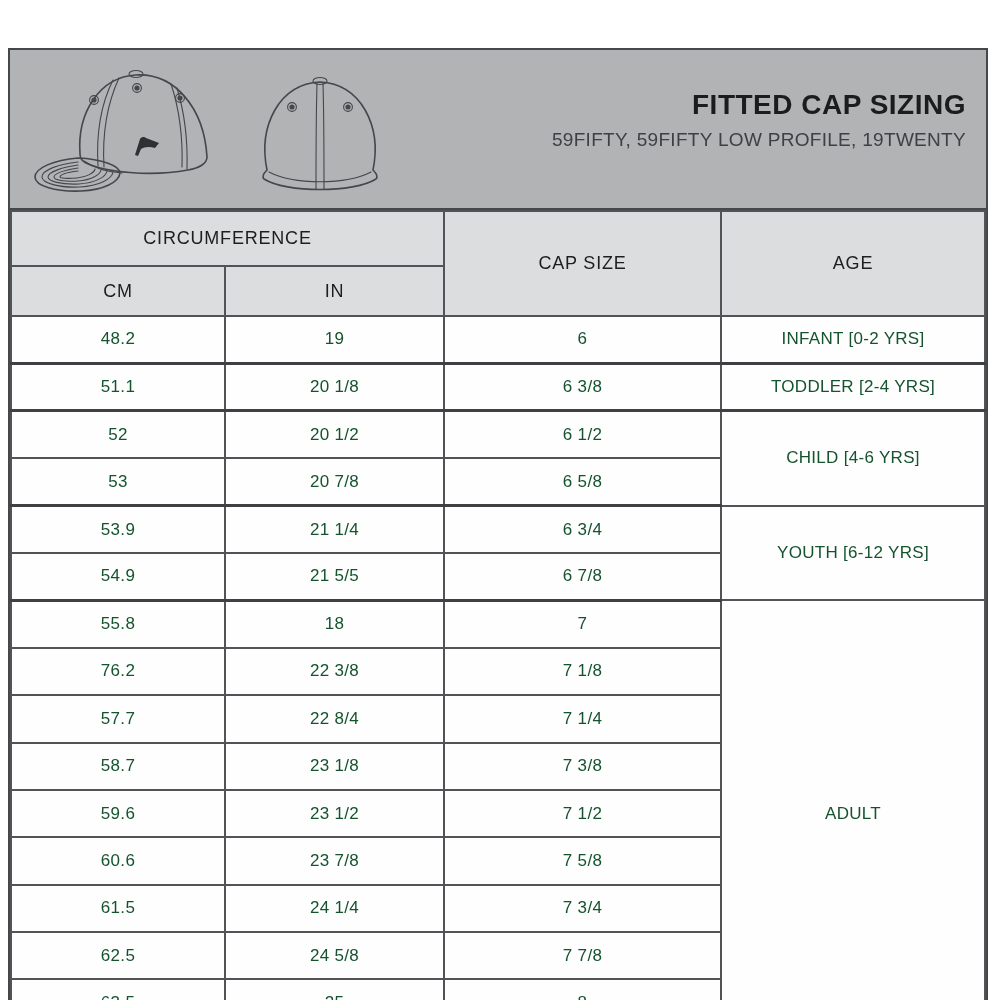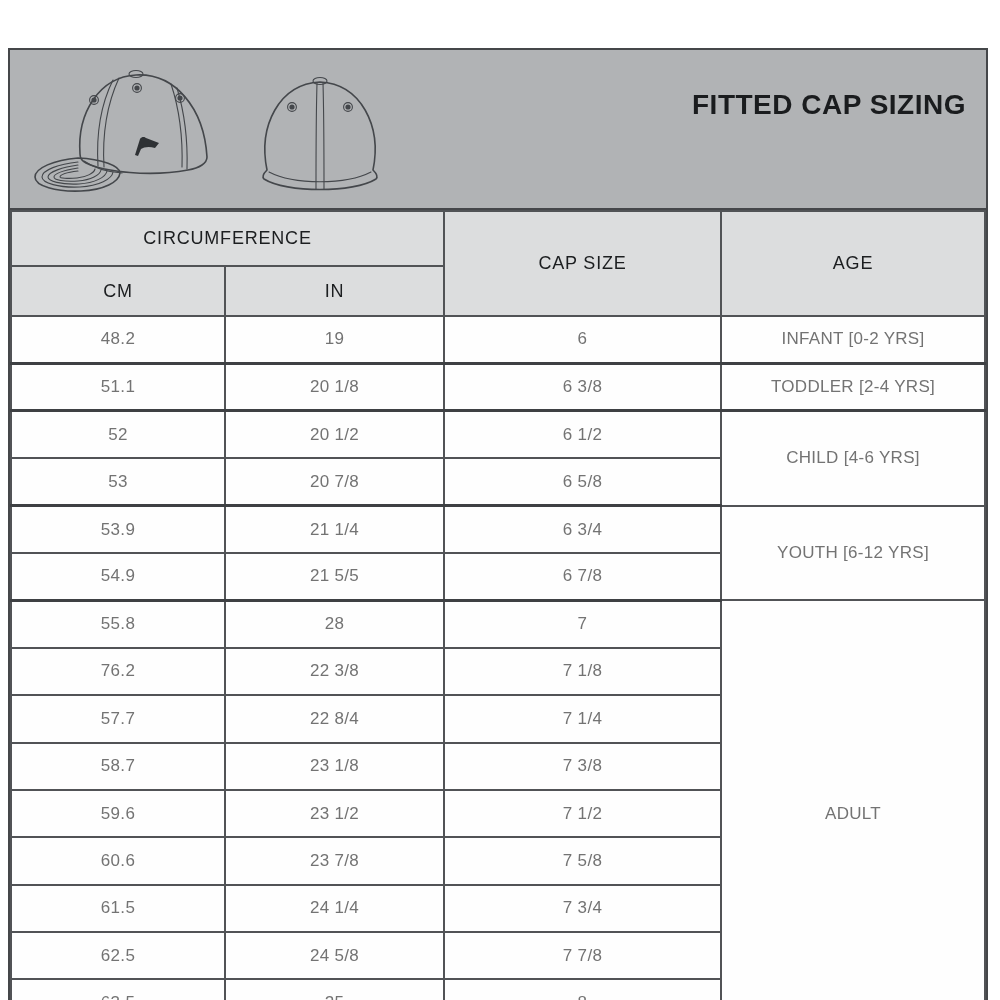--- a/index.html
+++ b/index.html
@@ -9,21 +9,21 @@
   
   .banner{position:relative;width:100%;height:160px;background:#b1b3b5;border-bottom:2px solid #45474a;box-sizing:border-box;}
   .caps-art{position:absolute;left:22px;top:14px;}
   .titles{position:absolute;right:20px;top:40px;text-align:right;}
   .title{font-size:28px;font-weight:700;letter-spacing:.5px;color:#1a1c1e;line-height:1.1;}
   .subtitle{margin-top:8px;font-size:19px;font-weight:400;letter-spacing:.3px;color:#3d4044;}
   
   table.size-table{width:100%;border-collapse:collapse;table-layout:fixed;}
   .size-table th,.size-table td{border:2px solid #515356;box-sizing:border-box;padding:0;text-align:center;vertical-align:middle;}
   .size-table thead th{background:#dcddde;color:#1c1e20;font-size:18px;font-weight:400;letter-spacing:.8px;}
-  .size-table tbody td{background:#fefefe;color:#737373;font-size:17px;font-weight:400;letter-spacing:.3px;}
+  .size-table tbody td{background:#fefefe;color:#14532d;font-size:17px;font-weight:400;letter-spacing:.3px;}
   .size-table col.c-cm{width:214px;} .size-table col.c-in{width:219px;}
   .size-table col.c-cap{width:277px;} .size-table col.c-age{width:auto;}
   tr.hrow1{height:55px;} tr.hrow2{height:50px;}
   .size-table tbody tr{height:47.4px;}
   tr.group-end td{border-bottom-width:3px;border-bottom-color:#3e4043;}
   td.age{letter-spacing:.5px;text-align:center;}
   svg .ln{fill:none;stroke:#44474b;stroke-width:1.6;stroke-linecap:round;stroke-linejoin:round;}
   svg .st{fill:none;stroke:#44474b;stroke-width:1.1;stroke-linecap:round;}
   svg .dot{fill:#44474b;stroke:none;}
   svg .flag{fill:#2e3134;stroke:none;}
@@ -68,20 +68,21 @@
           <path class="st" d="M 77,15 C 78,50 78,85 78,121"></path>
           <ellipse class="st" cx="74" cy="13" rx="7" ry="3.5"></ellipse>
           <circle class="dot" cx="46" cy="39" r="2.6"></circle>
             <circle class="st" cx="46" cy="39" r="4.4"></circle>
           <circle class="dot" cx="102" cy="39" r="2.6"></circle>
             <circle class="st" cx="102" cy="39" r="4.4"></circle>
         </g>
       </svg>
       <div class="titles">
         <div class="title">FITTED CAP SIZING</div>
+        <div class="subtitle">59FIFTY, 59FIFTY LOW PROFILE, 19TWENTY</div>
       </div>
     </div>
 
     <table class="size-table">
       <colgroup>
         <col class="c-cm">
           <col class="c-in">
           <col class="c-cap">
           <col class="c-age">
       </colgroup>
@@ -126,21 +127,21 @@
           <td>6 3/4</td>
           <td class="age" rowspan="2">YOUTH [6-12 YRS]</td>
         </tr>
         <tr class="group-end">
           <td>54.9</td>
           <td>21 5/5</td>
           <td>6 7/8</td>
         </tr>
         <tr>
           <td>55.8</td>
-          <td>28</td>
+          <td>18</td>
           <td>7</td>
           <td class="age" rowspan="9">ADULT</td>
         </tr>
         <tr>
           <td>76.2</td>
           <td>22 3/8</td>
           <td>7 1/8</td>
         </tr>
         <tr>
           <td>57.7</td>

